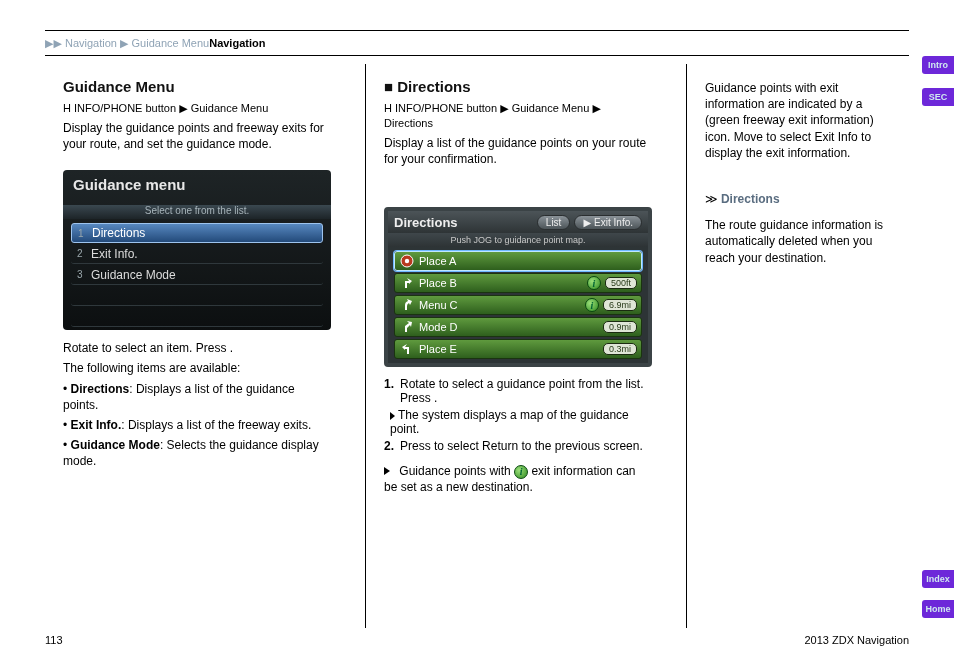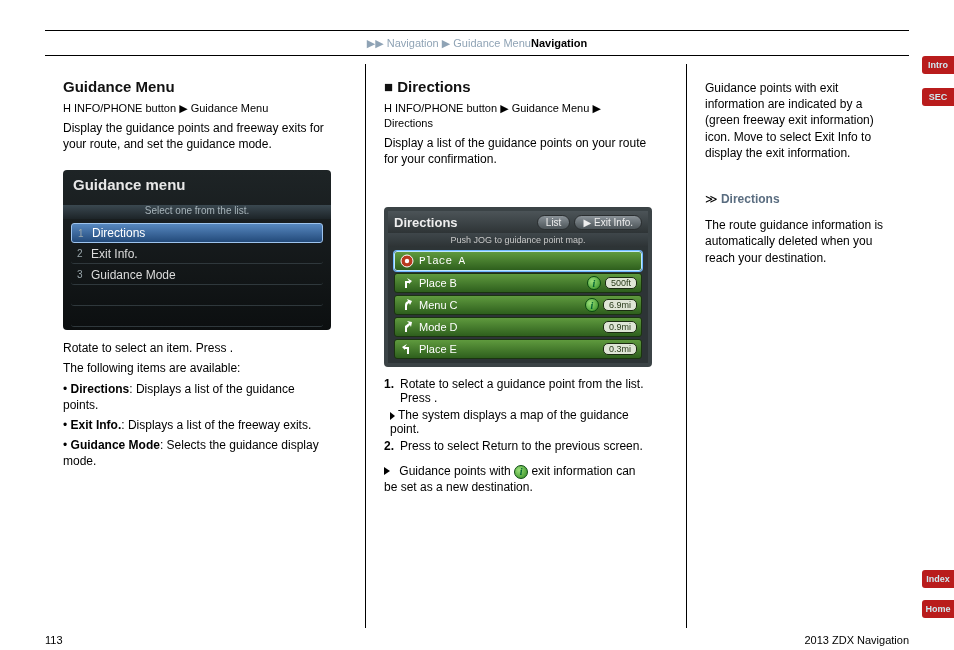--- a/index.html
+++ b/index.html
@@ -16,34 +16,34 @@
   
   .topbar {
     position: absolute;
     left: 45px;
     right: 45px;
     top: 30px;
     height: 26px;
     border-top: 1px solid #000;
     border-bottom: 1px solid #000;
     display: flex;
-    justify-content: center;
+    justify-content: flex-start;
     align-items: center;
     font-size: 11px;
   }
   .topbar .crumb { color: #8fa3b5; }
   .topbar .title { font-weight: bold; }
 
   
   .tab {
     position: absolute;
     right: 0;
     width: 32px;
     height: 18px;
-    background: #b91c1c;
+    background: #6d28d9;
     color: #cfe8f0;
     font-size: 9px;
     font-weight: bold;
     display: flex;
     align-items: center;
     justify-content: center;
     border-radius: 3px 0 0 3px;
     cursor: pointer;
     text-align: center;
   }
@@ -130,21 +130,20 @@
     background: linear-gradient(#5f9a3e,#2e5f1d);
     border: 1px solid #1a3410;
     border-radius: 3px;
     padding: 0 4px;
     color: #fff; font-size: 11px;
     gap: 4px;
   }
   .dir-row.sel {
     border: 1px solid #bfe7ff;
     box-shadow: 0 0 0 1px #6db8ff;
-    font-family: Liberation Mono, monospace;
   }
   .dir-icon { width:16px; height:16px; flex:0 0 16px; }
   .dir-name { flex:1; }
   .dist-pill {
     background: #dfe5d6; color:#2a3c1b;
     border-radius: 5px;
     font-size: 9px; padding: 0 5px;
     border: 1px solid #1a2b10;
     display:flex; align-items:center; gap:2px;
   }

